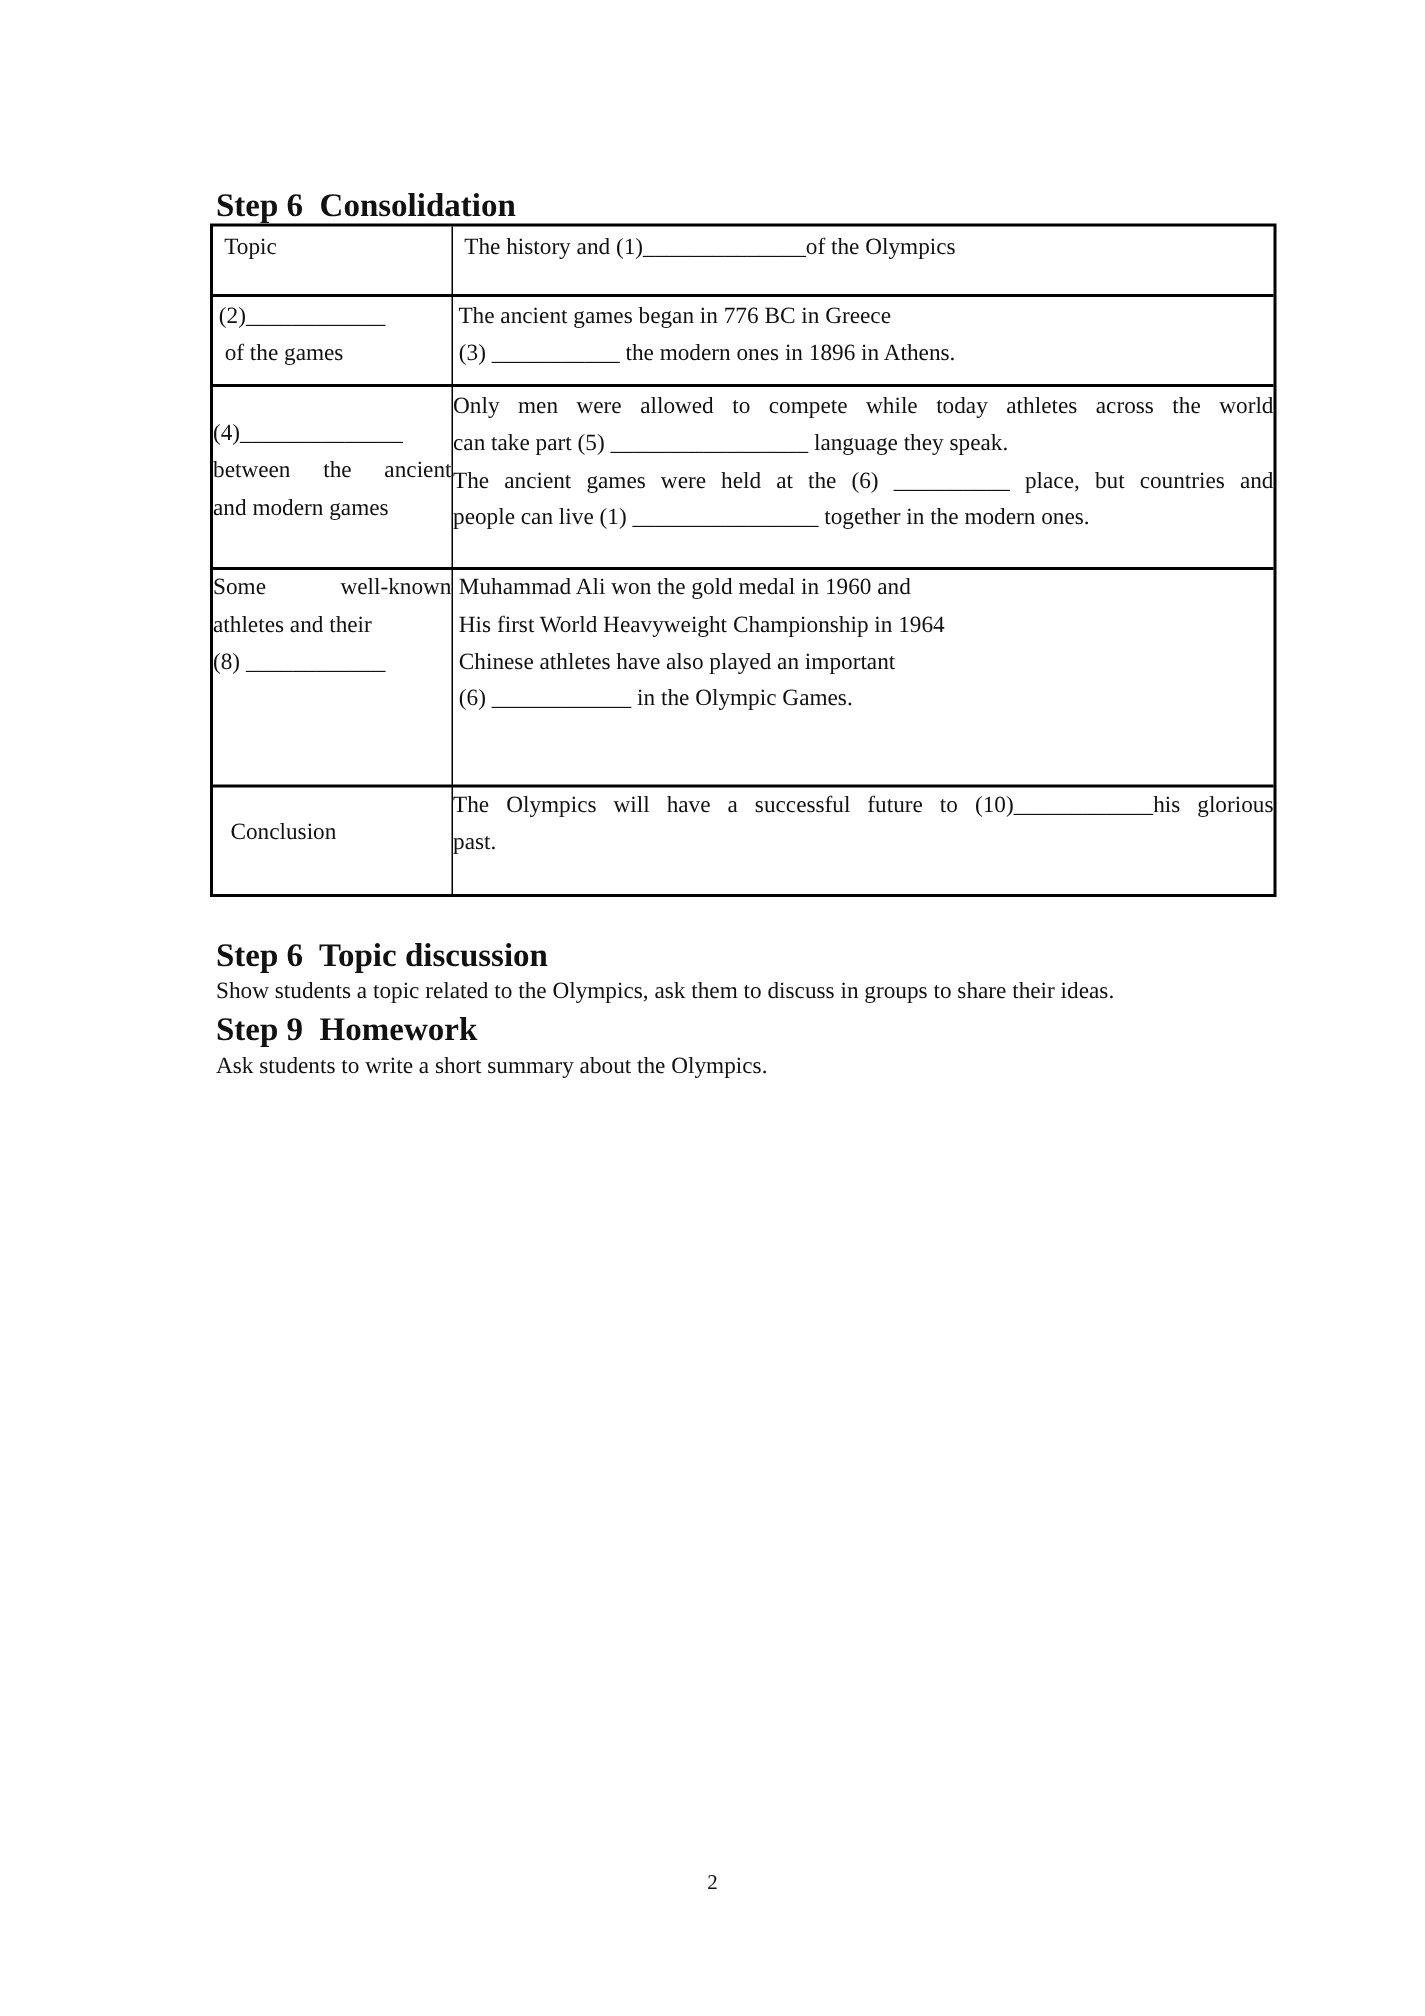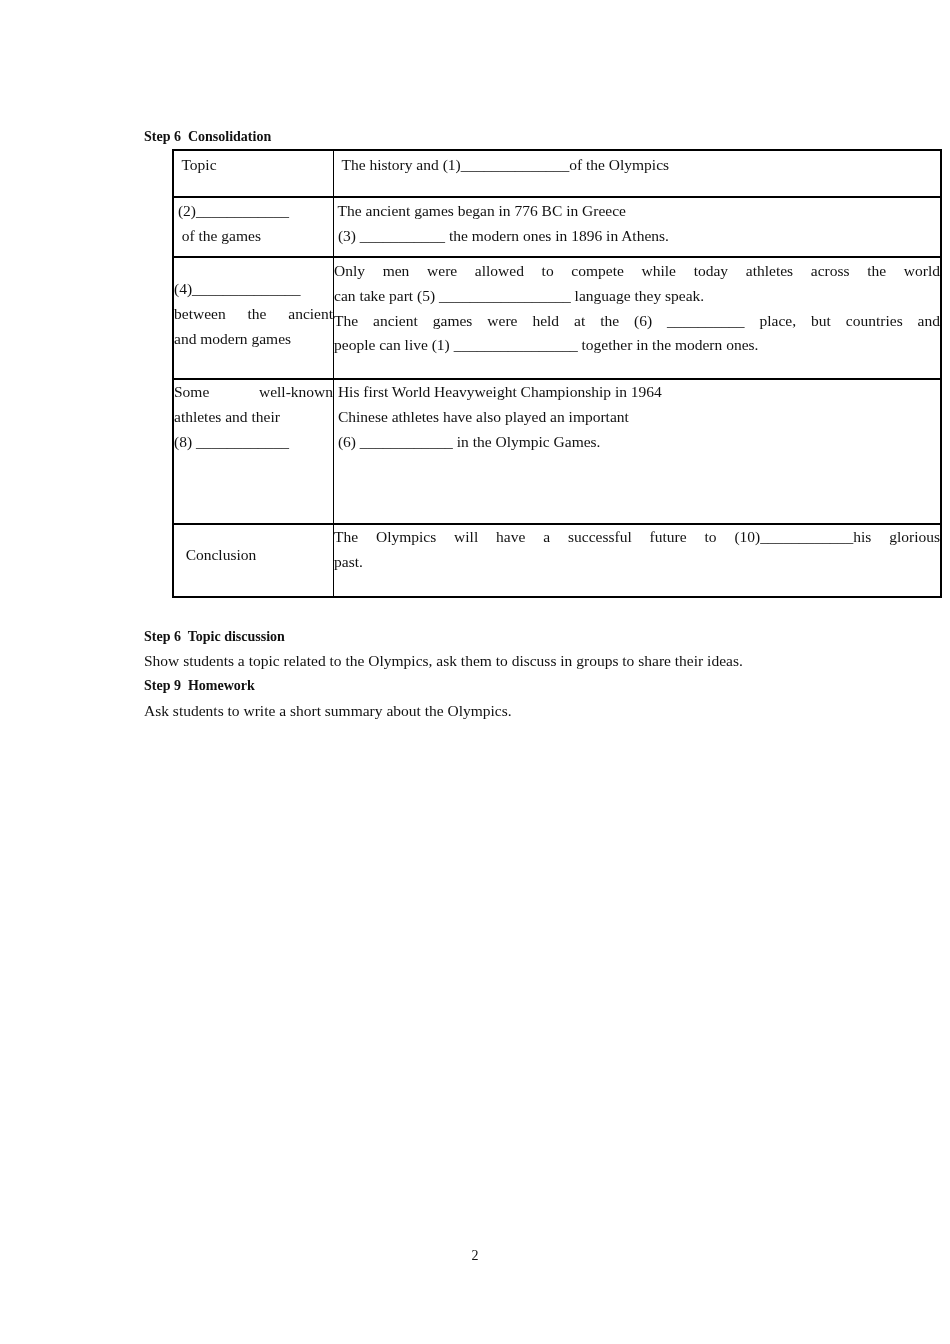--- a/index.html
+++ b/index.html
@@ -3,33 +3,32 @@
   <meta charset="utf-8">
   <style>
     html, body { margin: 0; padding: 0; background: #ffffff; }
     body {
       width: 950px; height: 1344px; position: relative; overflow: hidden;
       font-family: "Liberation Serif", "DejaVu Serif", serif;
       color: #111111;
     }
     .heading {
       position: absolute; left: 144px;
-      font-weight: bold; font-size: 14px; line-height: 22px;
+      font-weight: bold; font-size: 22px; line-height: 22px;
       white-space: pre;
     }
     .para {
       position: absolute; left: 144px;
       font-size: 15.5px; line-height: 20px; white-space: nowrap;
     }
     .tbl {
       position: absolute; left: 140px; top: 149px;
-      width: 770px; height: 449px;
+      width: 711px; height: 449px;
       box-sizing: border-box;
       border: 2.5px solid #000;
-      margin-left: 32px;
     }
     .vline { position: absolute; left: 159px; top: 0; bottom: 0; width: 1px; background: #000; }
     .hline { position: absolute; left: 0; right: 0; height: 1.5px; background: #000; }
     .cell { position: absolute; font-size: 15.5px; line-height: 24.8px; }
     .left { left: 0; width: 159px; }
     .right { left: 160px; right: 0; }
     .ln { display: block; white-space: pre; }
     .just { display: block; text-align: justify; text-align-last: justify; white-space: normal; }
     .page-num { position: absolute; left: 0; width: 950px; top: 1248px; text-align: center; font-size: 14px; }
   </style>
@@ -72,20 +71,21 @@
     <span class="just">  The ancient games were held at the (6) __________ place, but countries and</span>
     <span class="ln">people can live (1) ________________ together in the modern ones.</span>
   </div>
 
   <div class="cell left" style="top:229px; width:159px;">
     <span class="just">Some well-known</span>
     <span class="ln">athletes and their</span>
     <span class="ln">(8) ____________</span>
   </div>
   <div class="cell right" style="top:229px;">
+    <span class="ln"> Muhammad Ali won the gold medal in 1960 and</span>
     <span class="ln"> His first World Heavyweight Championship in 1964</span>
     <span class="ln"> Chinese athletes have also played an important</span>
     <span class="ln"> (6) ____________ in the Olympic Games.</span>
   </div>
 
   <div class="cell left" style="top:392px;">
     <span class="ln">   Conclusion</span>
   </div>
   <div class="cell right" style="top:374px;">
     <span class="just"> The Olympics will have a successful future to (10)____________his glorious</span>

